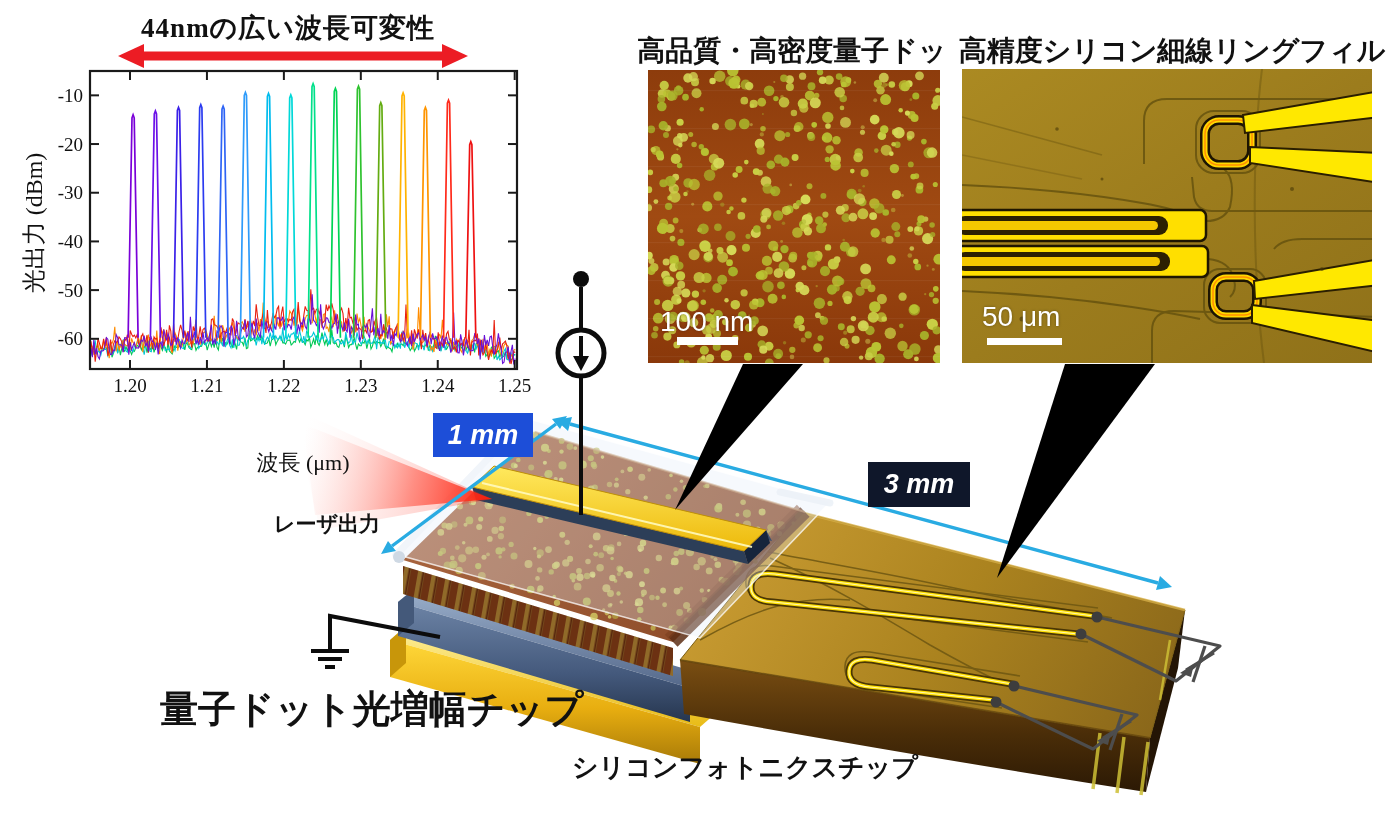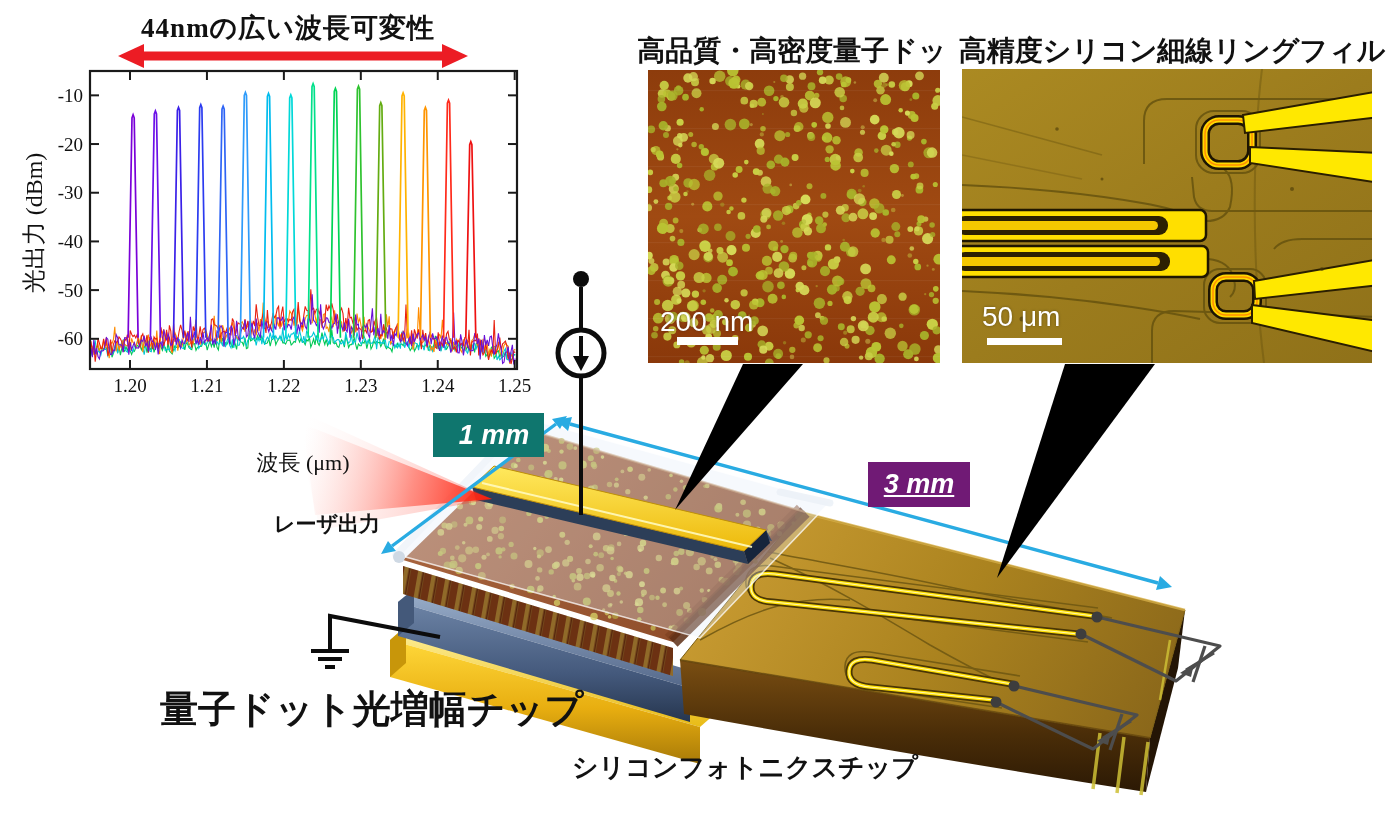--- a/index.html
+++ b/index.html
@@ -1041,21 +1041,21 @@
         </g>
         <rect x="0" y="20" width="292" height="1.2" fill="rgba(255,255,255,0.05)"></rect>
         <rect x="0" y="58" width="292" height="1.2" fill="rgba(255,255,255,0.05)"></rect>
         <rect x="0" y="96" width="292" height="1.2" fill="rgba(255,255,255,0.05)"></rect>
         <rect x="0" y="134" width="292" height="1.2" fill="rgba(255,255,255,0.05)"></rect>
         <rect x="0" y="172" width="292" height="1.2" fill="rgba(255,255,255,0.05)"></rect>
         <rect x="0" y="210" width="292" height="1.2" fill="rgba(255,255,255,0.05)"></rect>
         <rect x="0" y="248" width="292" height="1.2" fill="rgba(255,255,255,0.05)"></rect>
         <rect x="0" y="286" width="292" height="1.2" fill="rgba(255,255,255,0.05)"></rect>
       </svg>
-    <div class="scale-label" style="left:12px;top:236px;">200 nm</div>
+    <div class="scale-label" style="left:12px;top:236px;">100 nm</div>
     <div class="scale-bar" style="left:29px;top:267px;width:61px;height:8px;"></div>
   </div>
 
   <div class="inset-title" id="ring-inset-title">高精度シリコン細線リングフィルタ</div>
   <div class="inset" id="inset-ring">
     <svg width="418" height="294" viewBox="0 0 418 294">
       <defs>
         <linearGradient id="ringBg" x1="0" y1="0" x2="1" y2="1">
           <stop offset="0" stop-color="#ab8a22"></stop>
             <stop offset="0.5" stop-color="#9c7c1d"></stop>
@@ -1108,18 +1108,18 @@
           <circle cx="330" cy="120" r="2"></circle>
         <circle cx="140" cy="110" r="1.5"></circle>
           <circle cx="360" cy="200" r="2"></circle>
           <circle cx="95" cy="60" r="1.8"></circle>
       </g>
     </svg>
     <div class="scale-label" style="left:20px;top:232px;">50 μm</div>
     <div class="scale-bar" style="left:25px;top:269px;width:75px;height:7px;"></div>
   </div>
 
-  <div class="badge" id="badge-1mm" style="background: #0f766e; padding-left: 11px;">1 mm</div>
-  <div class="badge" id="badge-3mm" style="background: #701a75; text-decoration: underline;">3 mm</div>
+  <div class="badge" id="badge-1mm" style="background: #1d4ed8;">1 mm</div>
+  <div class="badge" id="badge-3mm" style="background: #0f172a;">3 mm</div>
   <div class="lbl" id="laser-label">レーザ出力</div>
   <div class="lbl" id="qd-chip-label">量子ドット光増幅チップ</div>
   <div class="lbl" id="si-chip-label">シリコンフォトニクスチップ</div>
 </div>
 
 </body></html>

